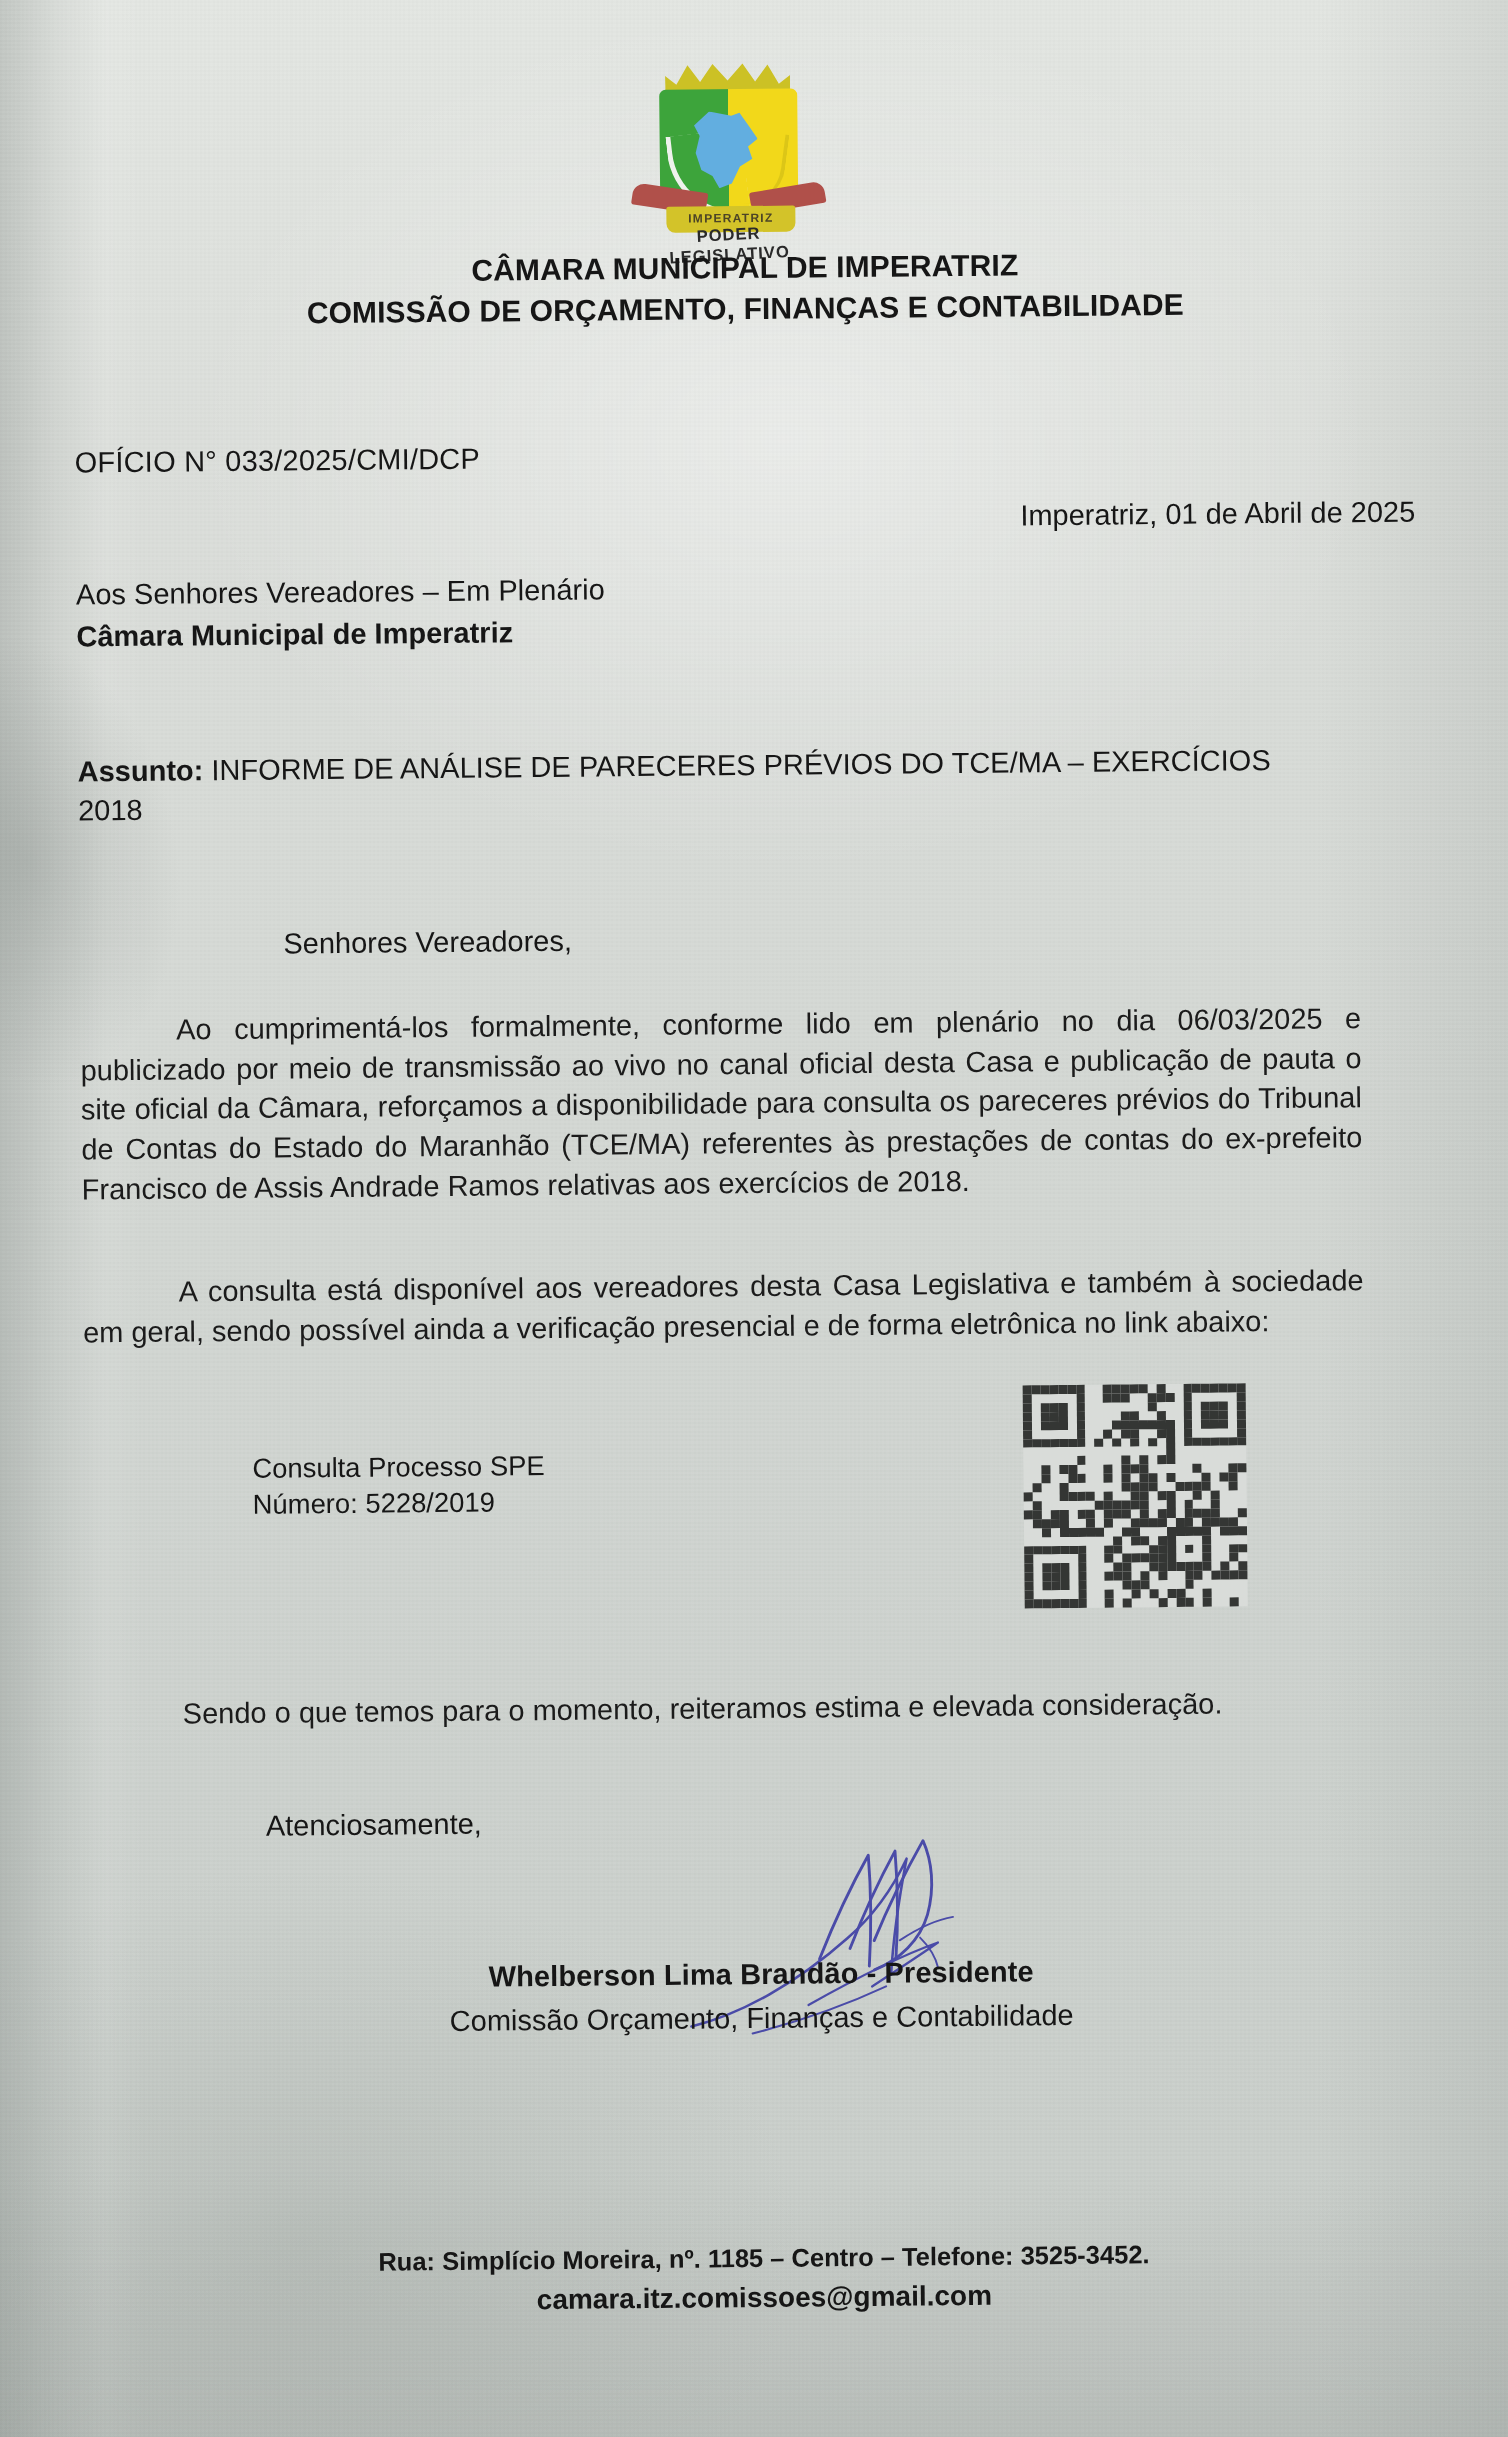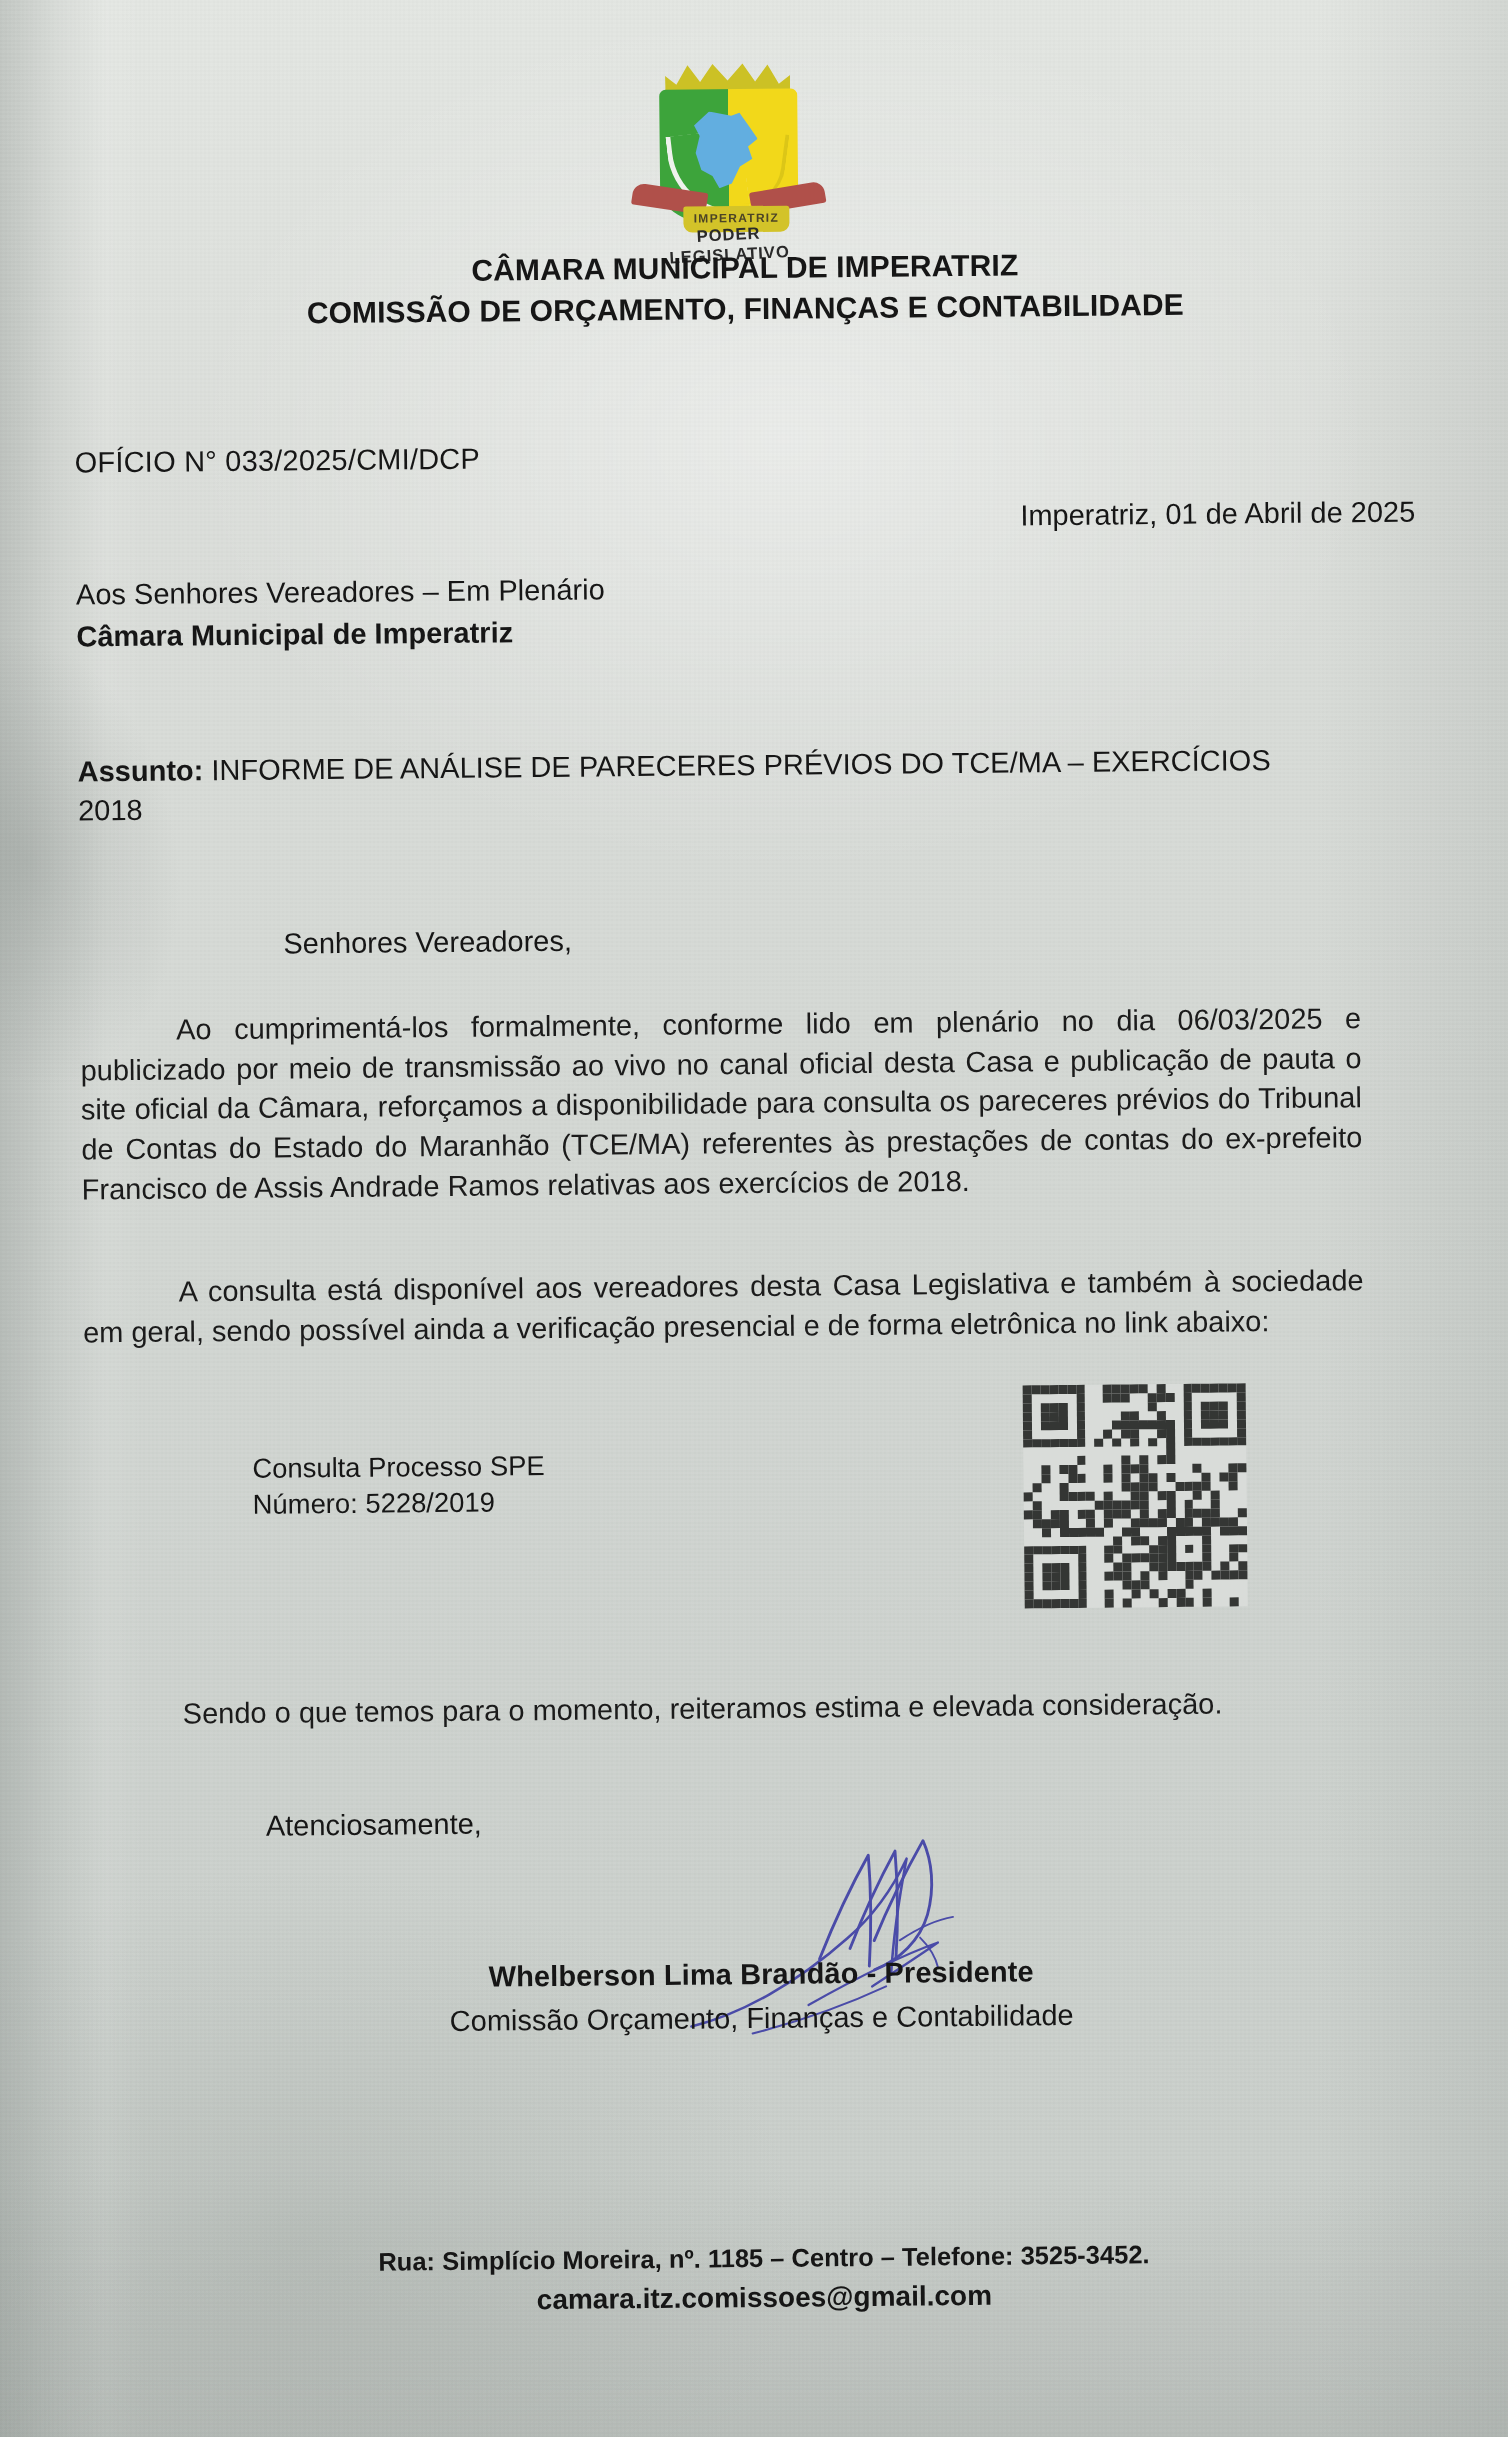--- a/index.html
+++ b/index.html
@@ -103,22 +103,22 @@
   }
   .crest-ribbon-l, .crest-ribbon-r {
     position: absolute; top: 126px;
     width: 75px; height: 22px;
     background: #b0504a;
     border-radius: 11.5px 2.6px 11.5px 2.6px;
   }
   .crest-ribbon-l { left: -1.3px;  transform: rotate(9deg); }
   .crest-ribbon-r { right: -1.3px; transform: rotate(-9deg); border-radius: 2.6px 11.5px 2.6px 11.5px; }
   .crest-base {
-    position: absolute; left: 50px; top: 145px;
-    width: 106px; height: 25.5px;
+    position: absolute; left: 33px; top: 145px;
+    width: 129px; height: 25.5px;
     background: #d3c329;
     border-radius: 2.6px 2.6px 9px 9px;
   }
   .crest-base-text {
     position: absolute; left: 0; right: 0; top: 5.1px;
     text-align: center;
     font-size: 12px; font-weight: 700; letter-spacing: 1.3px;
     color: #4c4426;
     font-family: "Liberation Sans", sans-serif;
   }

